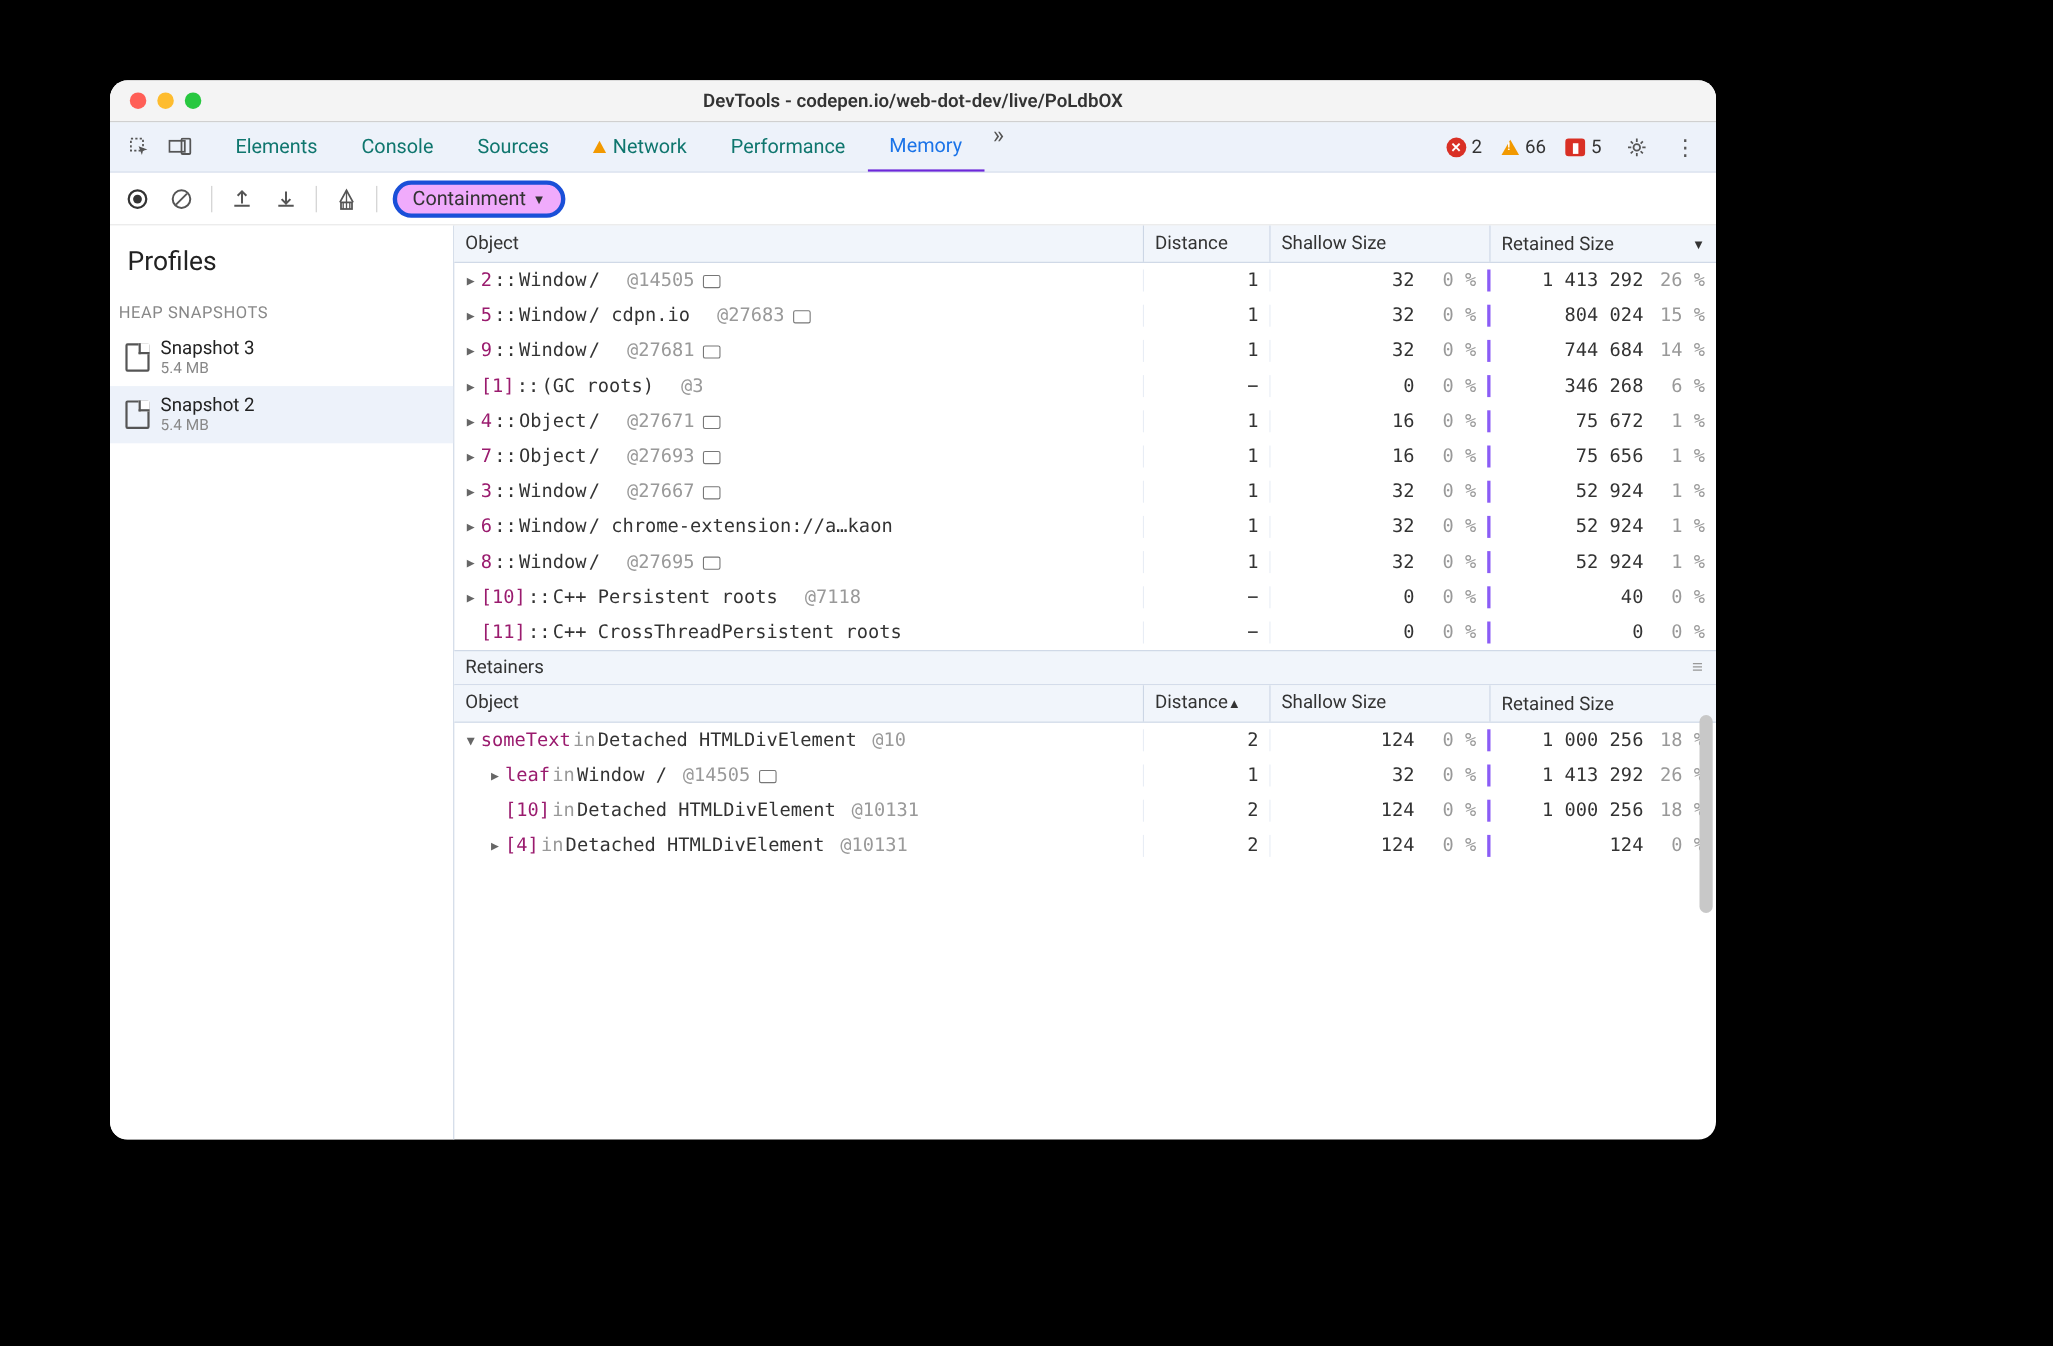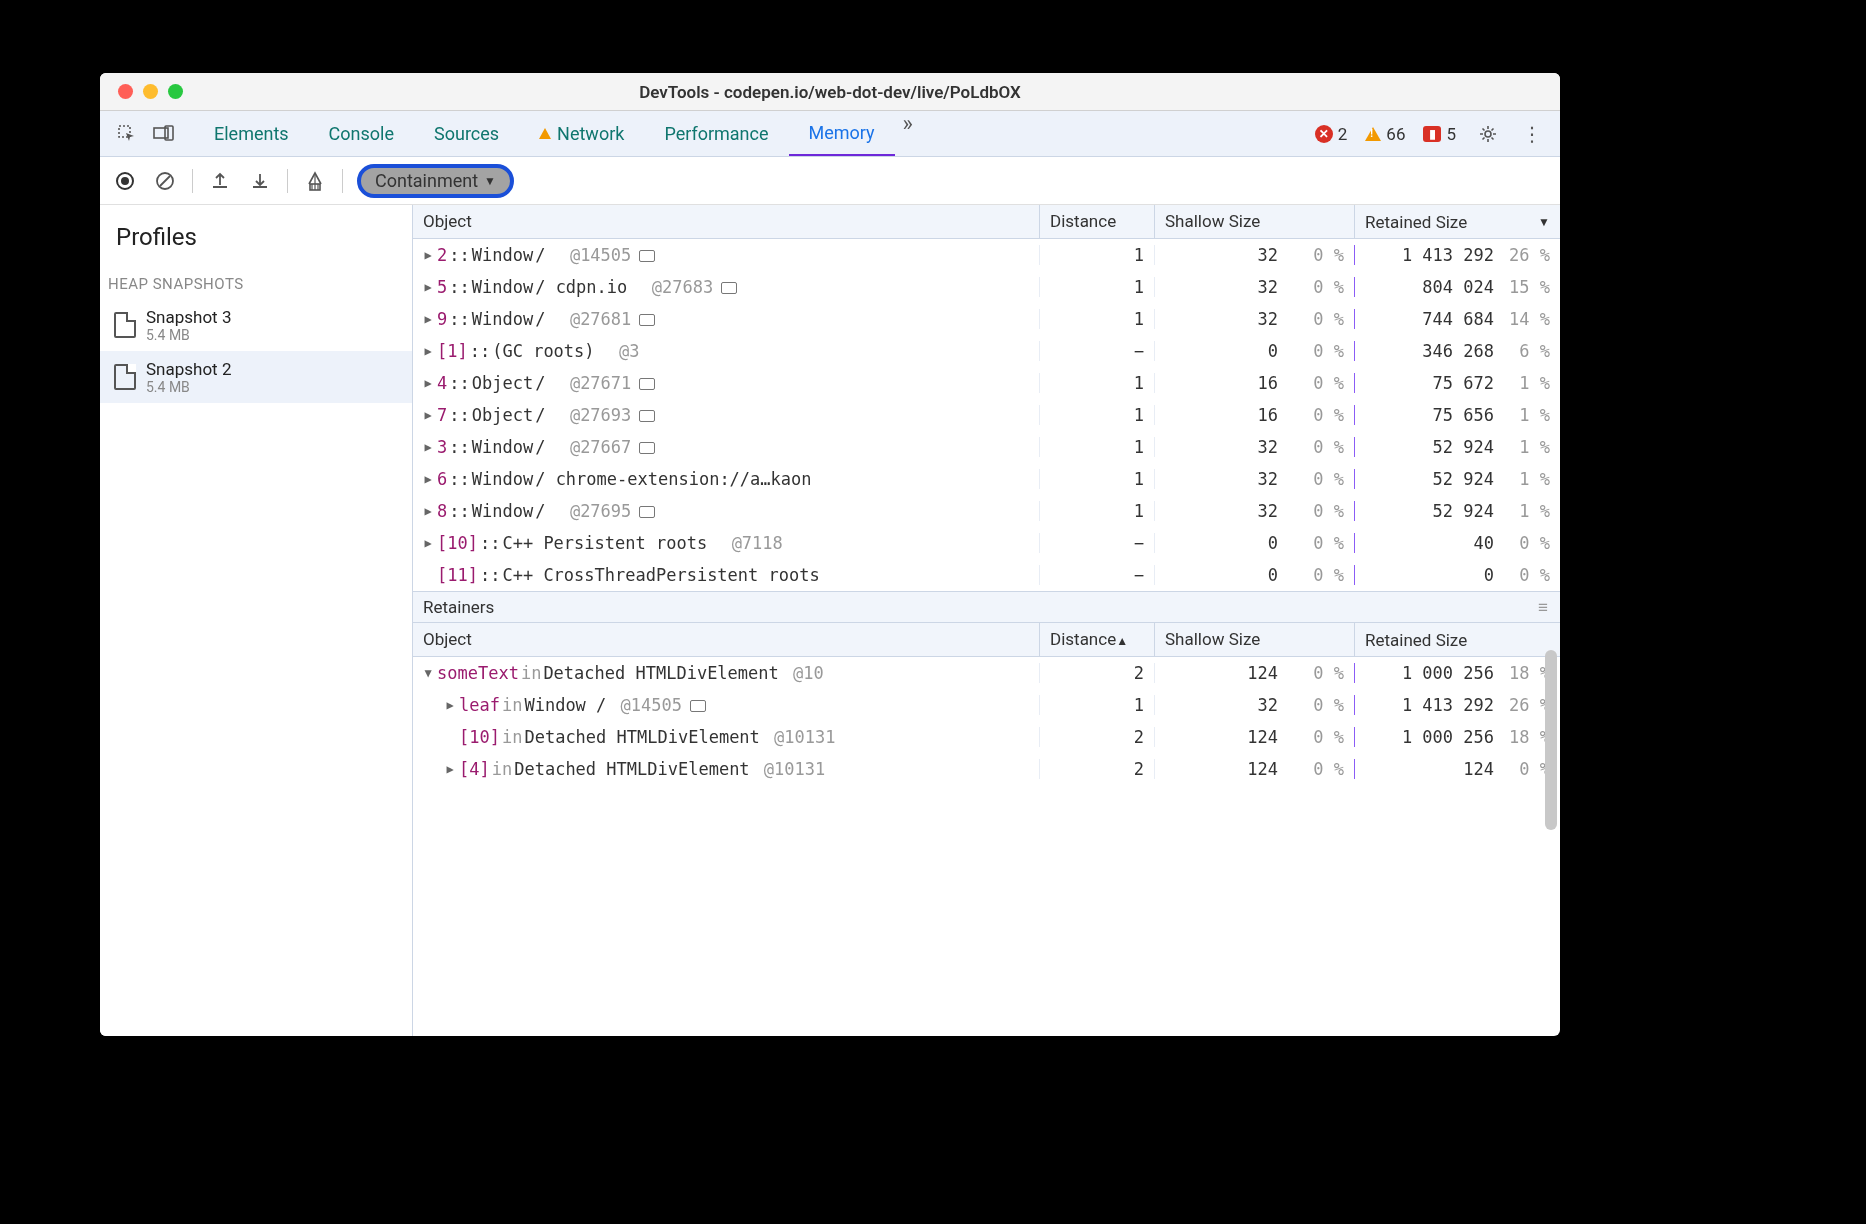--- a/index.html
+++ b/index.html
@@ -1,17 +1,17 @@
 <!DOCTYPE html>
 <html><head>
 <meta charset="utf-8">
 <style>
 *{box-sizing:border-box;margin:0;padding:0}
 body{background:#000;font-family:-apple-system,BlinkMacSystemFont,"Segoe UI",Roboto,sans-serif;font-size:16px;color:#333;width:1866px;height:1224px;position:relative}
-.window{position:absolute;left:100px;top:73px;width:1460px;height:963px;background:#fff;border-radius:6px;overflow:hidden;box-shadow:0 20px 60px rgba(0,0,0,0.5)}
+.window{position:absolute;left:100px;top:73px;width:1460px;height:963px;background:#fff;border-radius:16px;overflow:hidden;box-shadow:0 20px 60px rgba(0,0,0,0.5)}
 .titlebar{height:38px;background:#f4f4f4;display:flex;align-items:center;border-bottom:1px solid #d0d0d0;position:relative}
 .traffic{display:flex;gap:10px;padding-left:18px}
 .tl{width:15px;height:15px;border-radius:50%}
 .tl.red{background:#ff5f57}
 .tl.yel{background:#febc2e}
 .tl.grn{background:#28c840}
 .titletext{position:absolute;left:0;right:0;text-align:center;font-weight:600;font-size:17px;color:#333;pointer-events:none}
 .tabbar{height:46px;background:#edf2fa;display:flex;align-items:center;padding:0 10px;border-bottom:1px solid #ccd6e5;gap:3px}
 .sel-icon{width:22px;height:22px;display:flex;align-items:center;justify-content:center;margin:0 6px;color:#555}
 .tabs{display:flex;gap:0;margin-left:10px}
@@ -26,21 +26,21 @@
 .badge-ic.warn{width:0;height:0;border-left:8px solid transparent;border-right:8px solid transparent;border-bottom:14px solid #f29900;border-radius:0;position:relative}
 .badge-ic.warn::after{content:"!";position:absolute;left:-3px;top:1px;color:#fff;font-size:10px}
 .badge-ic.iss{background:#d93025;border-radius:3px;width:18px;height:16px}
 .gear{font-size:20px;color:#555;padding:0 10px;cursor:pointer}
 .dots{font-size:20px;color:#555;padding:0 8px;cursor:pointer}
 .toolbar{height:48px;display:flex;align-items:center;padding:0 12px;gap:14px;border-bottom:1px solid #e0e0e0;background:#fff}
 .tb-ic{width:26px;height:26px;display:flex;align-items:center;justify-content:center;color:#555;cursor:pointer}
 .rec{width:18px;height:18px;border:2px solid #333;border-radius:50%;position:relative}
 .rec::after{content:"";position:absolute;left:3px;top:3px;width:8px;height:8px;background:#333;border-radius:50%}
 .divider{width:1px;height:24px;background:#ccc}
-.view-sel{display:flex;align-items:center;height:34px;padding:0 14px;border:4px solid #1a4fd8;border-radius:22px;background:#a3a3a3;cursor:pointer;gap:6px;font-size:18px}
+.view-sel{display:flex;align-items:center;height:34px;padding:0 14px;border:4px solid #1a4fd8;border-radius:22px;background:#f0abfc;cursor:pointer;gap:6px;font-size:18px}
 .view-sel .arrow{font-size:12px}
 .content{display:flex;height:calc(100% - 132px)}
 .sidebar{width:313px;border-right:1px solid #ccd6e5;background:#fff;padding:14px 0}
 .sb-title{font-size:24px;padding:4px 16px 18px;color:#222}
 .sb-head{font-size:15px;color:#888;padding:6px 8px;letter-spacing:0.5px}
 .sb-item{display:flex;align-items:center;padding:8px 14px;gap:10px;cursor:pointer}
 .sb-item.sel{background:#edf2fa}
 .sb-fi{width:22px;height:26px;border:2px solid #555;border-radius:2px;position:relative;flex-shrink:0}
 .sb-fi::before{content:"";position:absolute;right:-2px;top:-2px;width:8px;height:8px;background:#fff;border-left:2px solid #555;border-bottom:2px solid #555}
 .sb-txt{display:flex;flex-direction:column}
@@ -50,21 +50,21 @@
 .grid-head{display:flex;height:34px;background:#f1f5fb;border-bottom:1px solid #ccd6e5;font-size:17px;color:#333}
 .col-obj{flex:1;padding:6px 10px;border-right:1px solid #ccd6e5}
 .col-dist{width:115px;padding:6px 10px;border-right:1px solid #ccd6e5;text-align:left}
 .col-ss{width:200px;padding:6px 10px;border-right:1px solid #ccd6e5}
 .col-rs{width:205px;padding:6px 10px;display:flex;justify-content:space-between;align-items:center}
 .sortarr{font-size:12px}
 .rows{overflow:hidden}
 .row{display:flex;height:32px;align-items:center;font-family:"SF Mono",Menlo,Consolas,monospace;font-size:17px}
 .c-obj{flex:1;padding:0 8px;display:flex;align-items:center;gap:2px;white-space:nowrap;overflow:hidden;border-right:1px solid #e8edf5}
 .c-dist{width:115px;padding:0 10px;text-align:right;border-right:1px solid #e8edf5}
-.c-ss{width:200px;padding:0 10px;display:flex;justify-content:flex-end;gap:24px;border-right:1px solid #8b5cf6}
+.c-ss{width:200px;padding:0 10px;display:flex;justify-content:flex-end;gap:14px;border-right:3px solid #8b5cf6}
 .c-rs{width:205px;padding:0 10px;display:flex;justify-content:flex-end;gap:14px}
 .pct{color:#999;min-width:42px;text-align:right}
 .tri{display:inline-block;width:14px;text-align:center;color:#666;font-size:12px;cursor:pointer}
 .num{color:#9a1b6e}
 .sep{color:#333}
 .kw{color:#333}
 .at{color:#999}
 .prop{color:#9a1b6e}
 .sq{display:inline-block;width:16px;height:12px;border:1.5px solid #777;border-radius:2px;margin-left:6px;position:relative;top:1px}
 .ret-head{height:32px;background:#f1f5fb;border-top:1px solid #ccd6e5;border-bottom:1px solid #ccd6e5;padding:6px 10px;font-size:17px;display:flex;justify-content:space-between;align-items:center}

